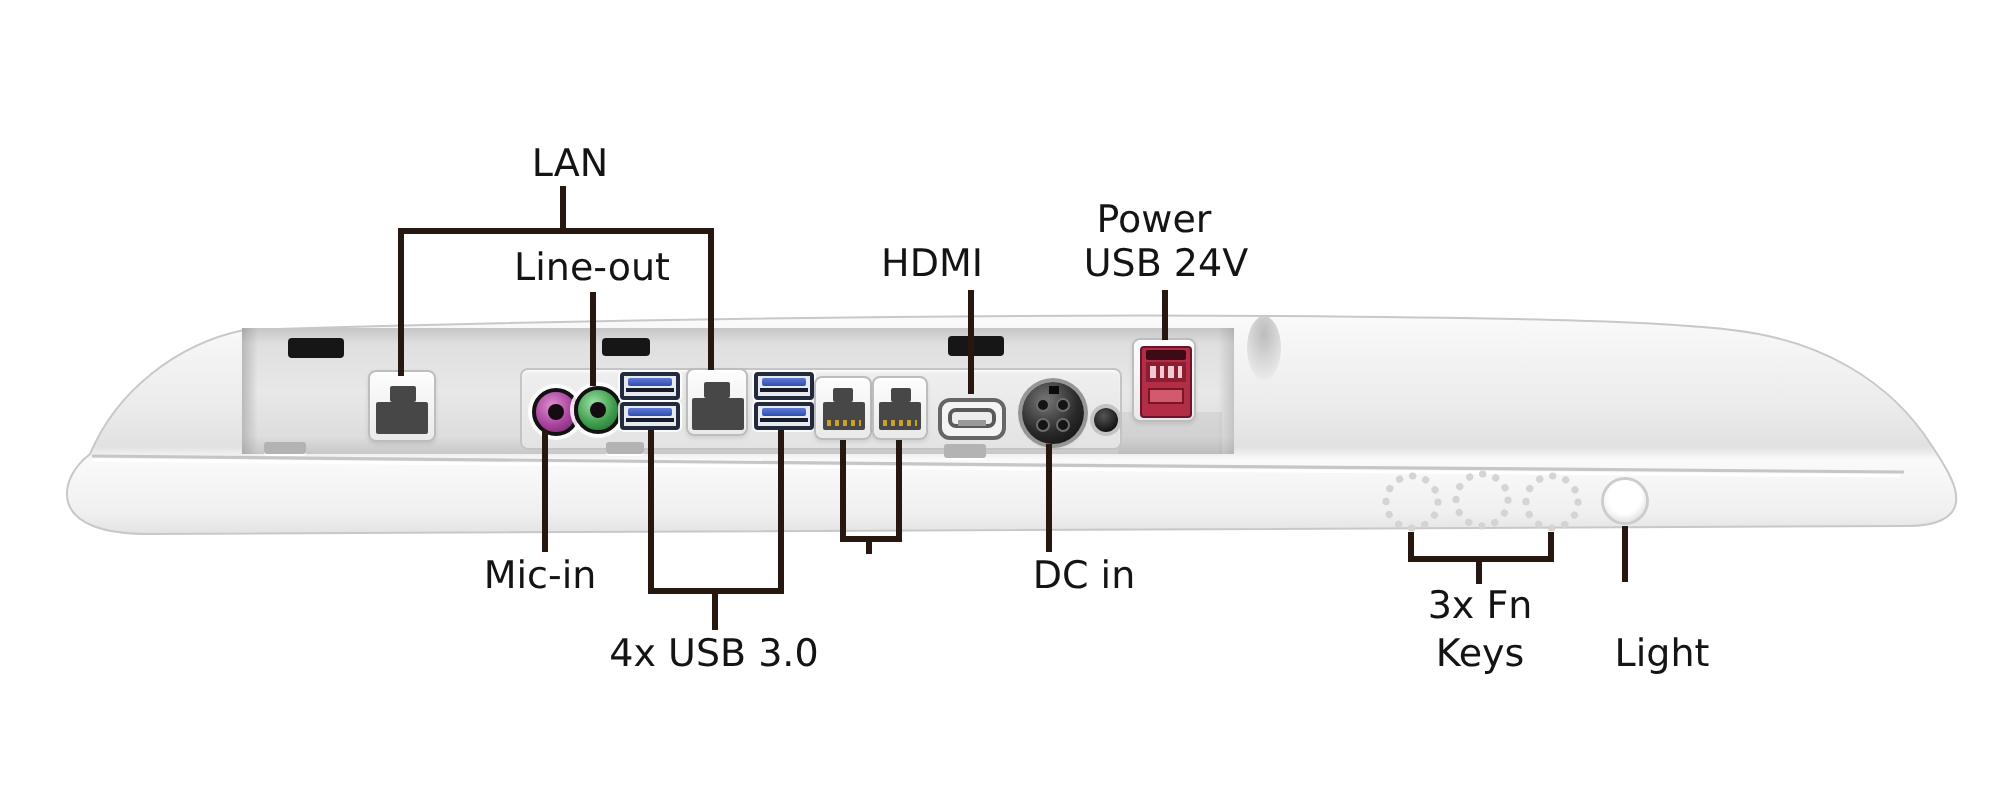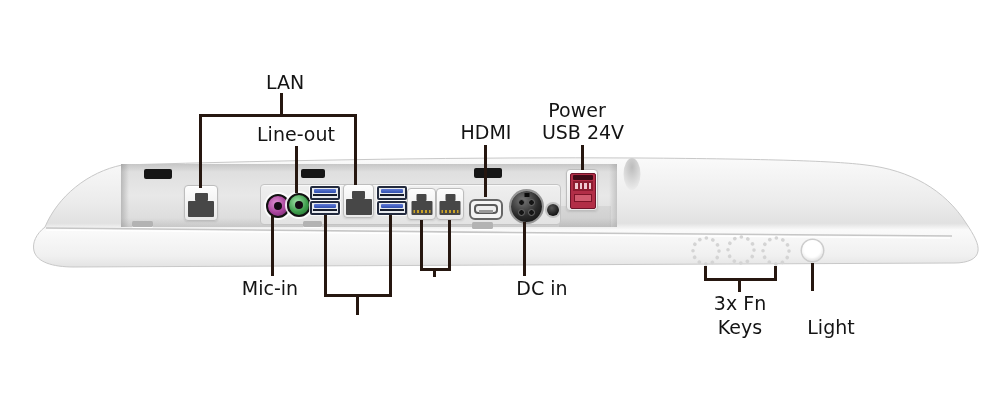--- a/index.html
+++ b/index.html
@@ -234,22 +234,23 @@
 
   <div class="cl clv" style="left:704px;top:266px;height:15px"></div>
   <div class="cl clv" style="left:774px;top:266px;height:15px"></div>
   <div class="cl clh" style="left:704px;top:278px;width:73px"></div>
   <div class="cl clv" style="left:738px;top:278px;height:14px"></div>
 
   <div class="cl clv" style="left:811px;top:263px;height:28px"></div>
 
   <div class="label" style="left:285px;top:71px">LAN</div>
   <div class="label" style="left:296px;top:123px">Line-out</div>
-  <div class="label" style="left:486px;top:121px">HDMI</div>
+  <div class="label" style="left:466px;top:121px">HDMI</div>
   <div class="label" style="left:577px;top:99px">Power</div>
   <div class="label" style="left:583px;top:121px">USB 24V</div>
   <div class="label" style="left:270px;top:277px">Mic-in</div>
+  <div class="label" style="left:357px;top:316px">4x USB 3.0</div>
   <div class="label" style="left:542px;top:277px">DC in</div>
   <div class="label" style="left:740px;top:292px">3x Fn</div>
   <div class="label" style="left:740px;top:316px">Keys</div>
   <div class="label" style="left:831px;top:316px">Light</div>
 
 </div>
 
 </body></html>

